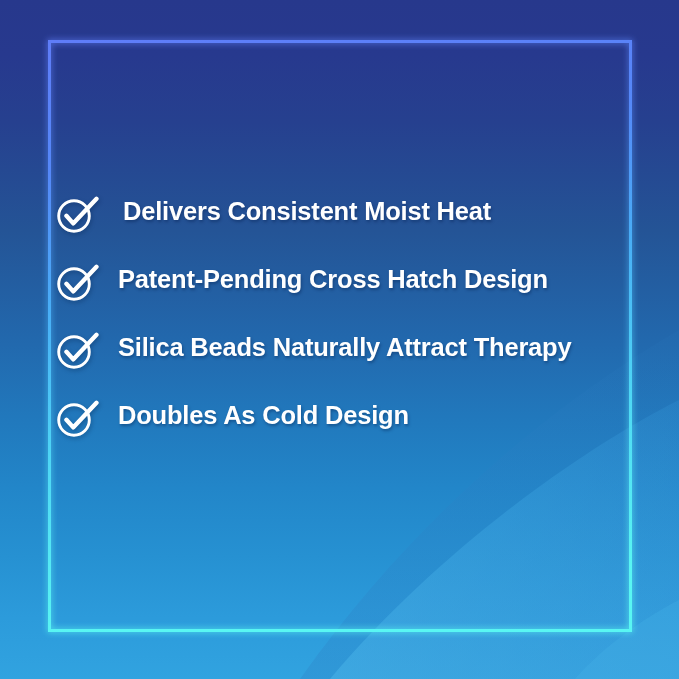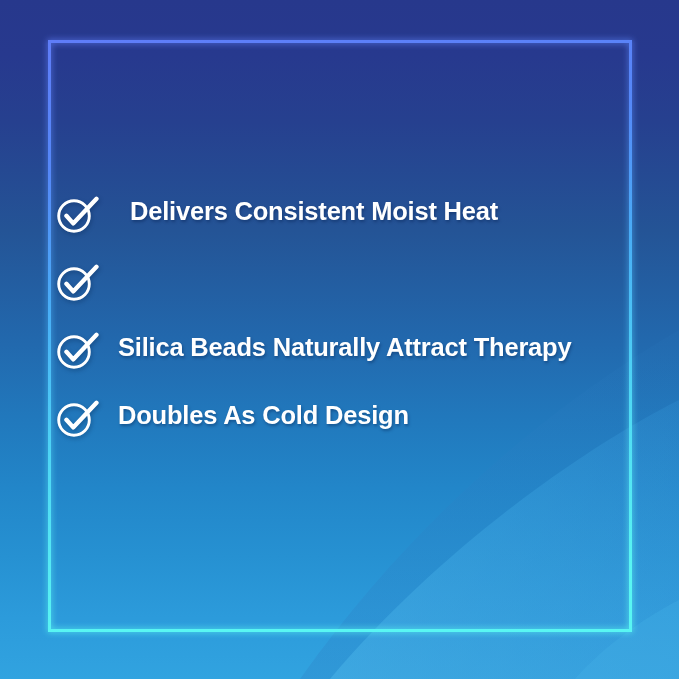--- a/index.html
+++ b/index.html
@@ -72,21 +72,21 @@
   .feature-label {
     color: #ffffff;
     font-size: 25.5px;
     font-weight: bold;
     letter-spacing: -0.2px;
     white-space: nowrap;
     text-shadow: 1px 2px 3px rgba(0, 25, 70, 0.38);
     line-height: 1;
   }
 
-  .row-0 .feature-label { margin-left: 28px; }
+  .row-0 .feature-label { margin-left: 21px; }
   .row-1 .feature-label { margin-left: 16px; }
   .row-2 .feature-label { margin-left: 16px; }
   .row-3 .feature-label { margin-left: 16px; }
 </style>
 </head>
 <body>
 
 <div id="stage">
 
   <div class="swoosh" style="left:0; top:0; width:679px; height:679px;">
@@ -146,20 +146,21 @@
       <span class="feature-label">Delivers Consistent Moist Heat</span>
     </div>
 
     <div class="feature-row row-1">
       <span class="check-icon">
         <svg width="46" height="44" viewBox="0 0 46 44" xmlns="http://www.w3.org/2000/svg">
           <circle cx="18" cy="26" r="15.3" fill="none" stroke="#ffffff" stroke-width="2.9"></circle>
           <path d="M10.4 25.8 L17.2 33.4 L40.5 8.8" fill="none" stroke="#ffffff" stroke-width="4.3" stroke-linecap="round" stroke-linejoin="round"></path>
         </svg>
       </span>
+      <span class="feature-label">Patent-Pending Cross Hatch Design</span>
     </div>
 
     <div class="feature-row row-2">
       <span class="check-icon">
         <svg width="46" height="44" viewBox="0 0 46 44" xmlns="http://www.w3.org/2000/svg">
           <circle cx="18" cy="26" r="15.3" fill="none" stroke="#ffffff" stroke-width="2.9"></circle>
           <path d="M10.4 25.8 L17.2 33.4 L40.5 8.8" fill="none" stroke="#ffffff" stroke-width="4.3" stroke-linecap="round" stroke-linejoin="round"></path>
         </svg>
       </span>
       <span class="feature-label">Silica Beads Naturally Attract Therapy</span>

